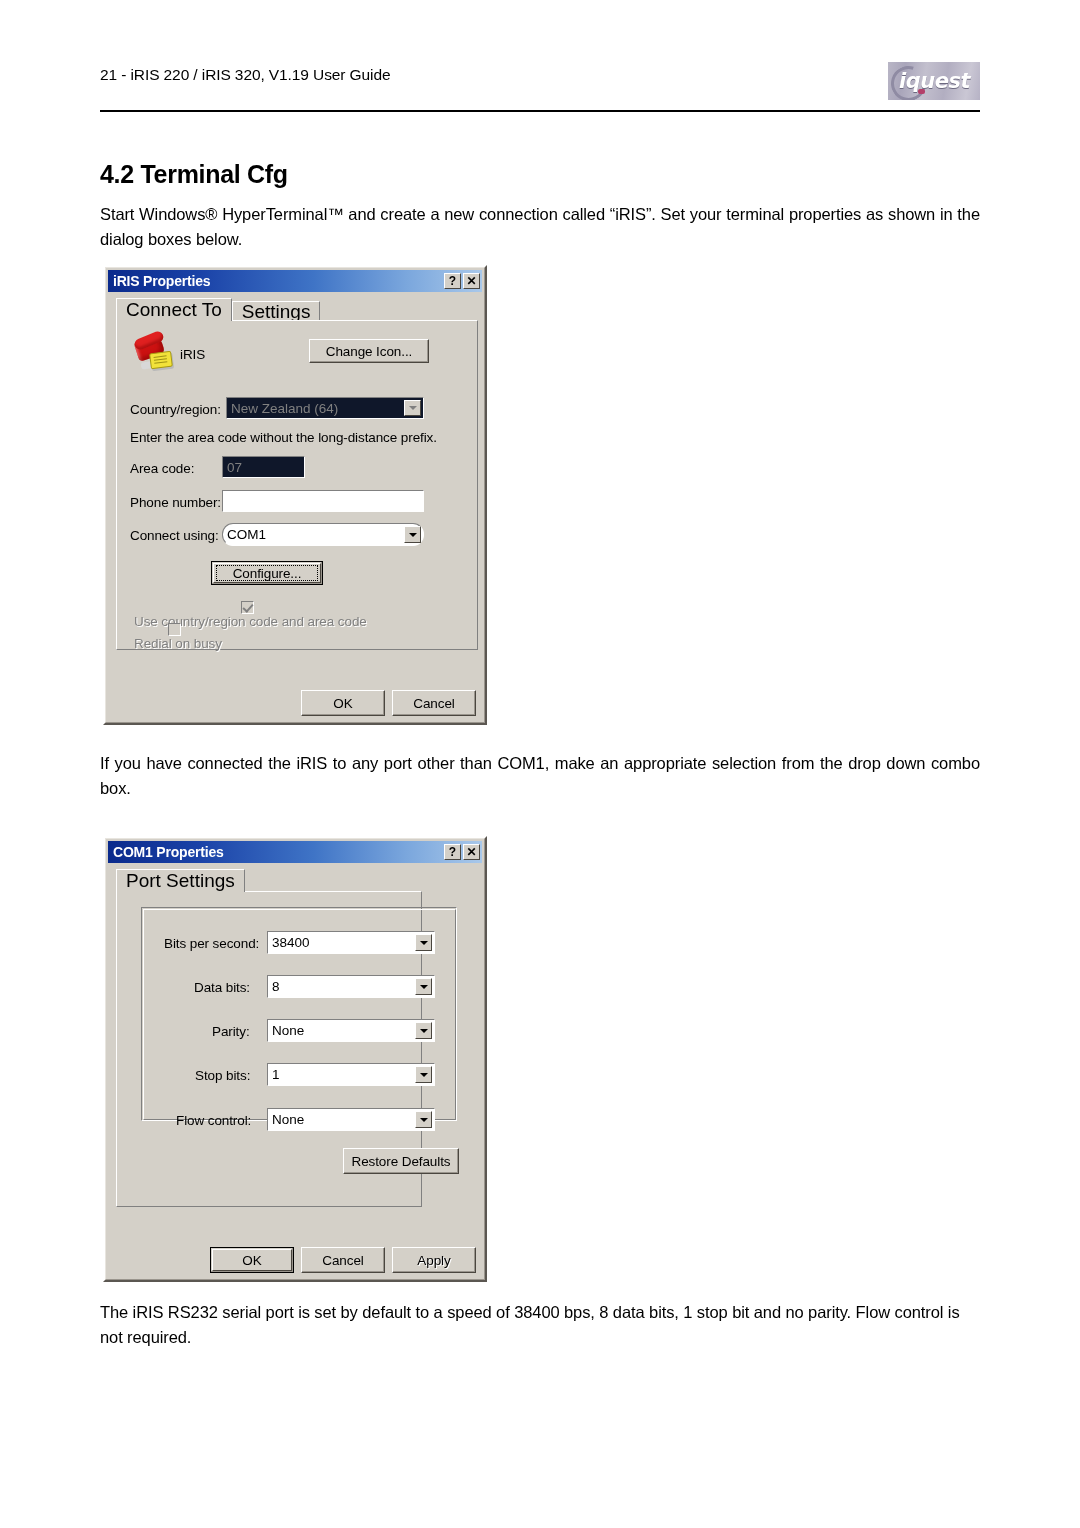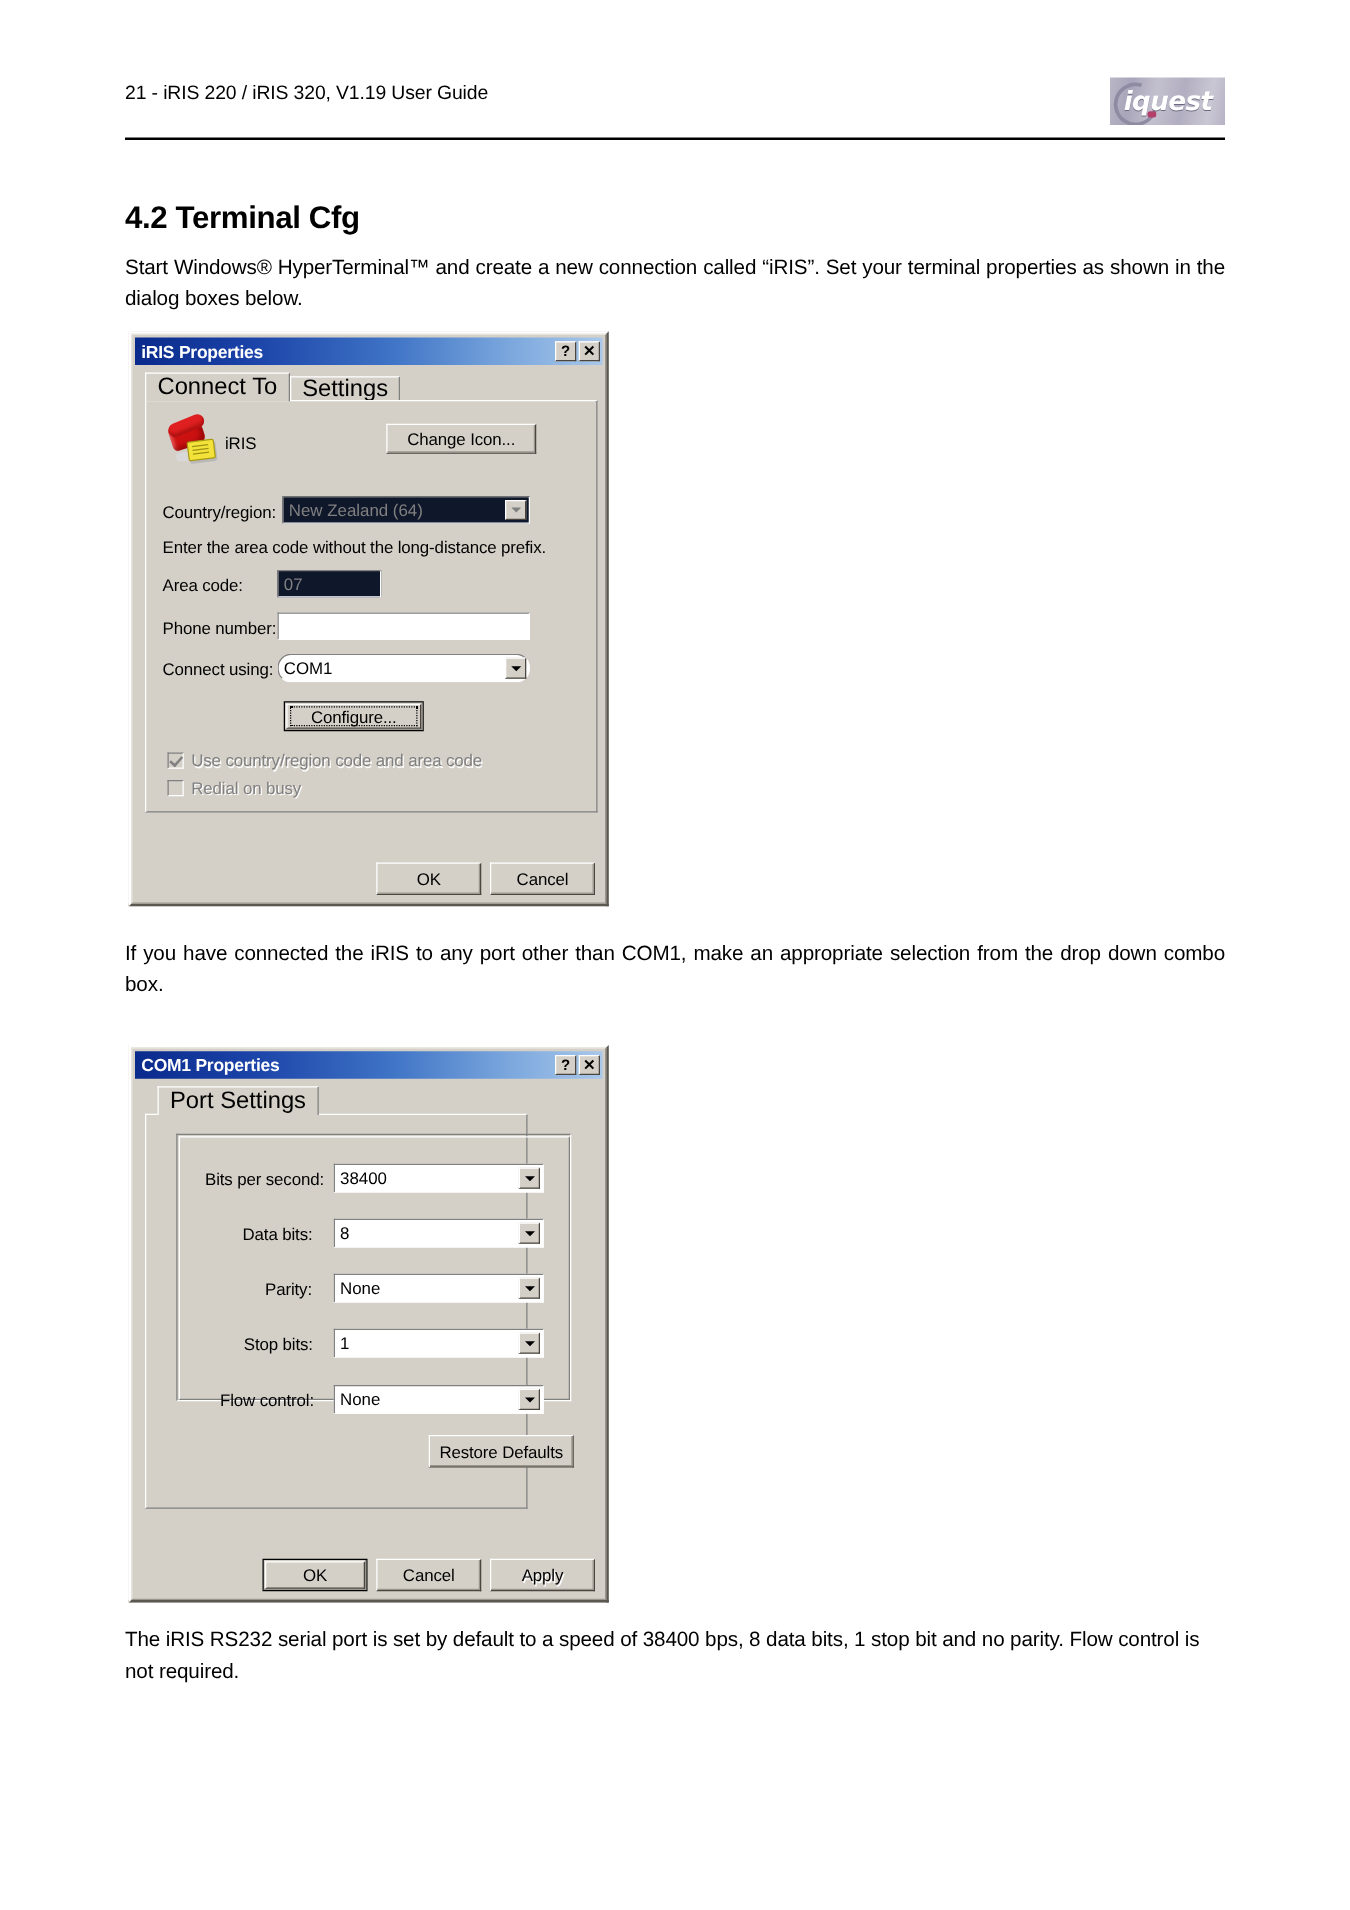--- a/index.html
+++ b/index.html
@@ -301,20 +301,21 @@
     text-shadow: 1px 1px 0 #ffffff;
   }
   .btn .cap { position: relative; z-index: 2; }
 
   .checkrow {
     position: absolute;
     display: flex;
     align-items: center;
     font-size: 13.5px;
     white-space: nowrap;
+    flex-direction: column;
   }
   .chk {
     width: 13px;
     height: 13px;
     background: #d4d0c8;
     border-top: 1px solid #808080;
     border-left: 1px solid #808080;
     border-right: 1px solid #ffffff;
     border-bottom: 1px solid #ffffff;
     box-sizing: border-box;
@@ -471,21 +472,21 @@
     </div>
 
     <div class="lbl" style="left:13px; top:207px;">Connect using:</div>
     <div class="field" style="left:105px; top:202px; width:202px; height:23px;border-radius:11px;">
       <span class="val">COM1</span>
       <div class="combo-arrow">
           <div class="tri"></div>
         </div>
     </div>
 
-    <div class="btn default focusring" style="left:110px; top:240px; width:112px; height:24px;">
+    <div class="btn default focusring" style="left:94px; top:240px; width:112px; height:24px;">
       <span class="inner"></span>
         <span class="focus"></span>
       <span class="cap">Configure...</span>
     </div>
 
     <div class="checkrow" style="left:17px; top:280px;">
       <span class="chk checked"></span>
       <span class="lbl dim" style="position:static;">Use country/region code and area code</span>
     </div>
     <div class="checkrow" style="left:17px; top:302px;">
@@ -507,21 +508,21 @@
 <div class="dialog" id="dlg-com1" style="left:103px; top:836px; width:384px; height:446px;">
 
   <div class="titlebar">
     <span class="titlebar-text">COM1 Properties</span>
     <div class="titlebar-buttons">
       <div class="tb-btn">?</div>
       <div class="tb-btn">✕</div>
     </div>
   </div>
 
-  <div class="tabstrip" style="left:21px; top:31px;">
+  <div class="tabstrip" style="left:11px; top:31px;">
     <div class="tab active">Port Settings</div>
   </div>
   <div class="tabpanel" style="left:11px; top:53px; width:306px; height:316px;">
 
     <div class="groupbox" style="left:24px; top:15px; width:316px; height:214px;"></div>
 
     <div class="lbl" style="left:47px; top:44px;">Bits per second:</div>
     <div class="field" style="left:150px; top:39px; width:168px; height:23px;">
       <span class="val">38400</span>
       <div class="combo-arrow">

